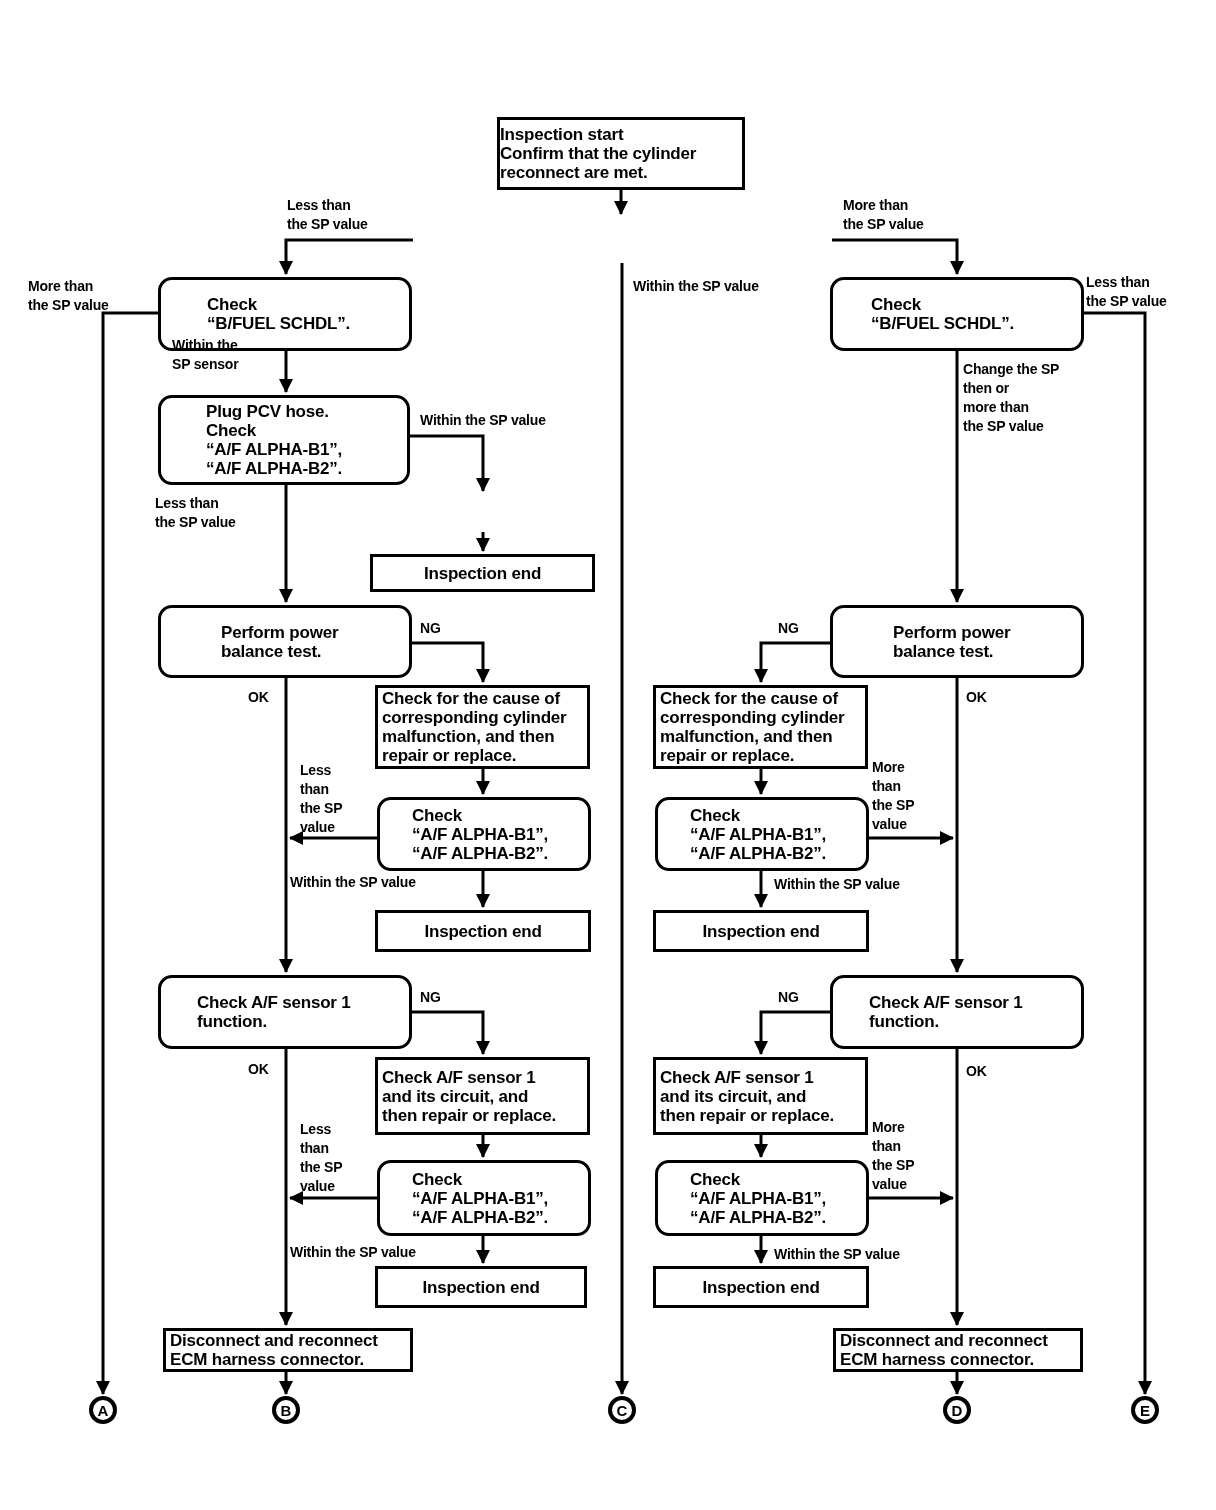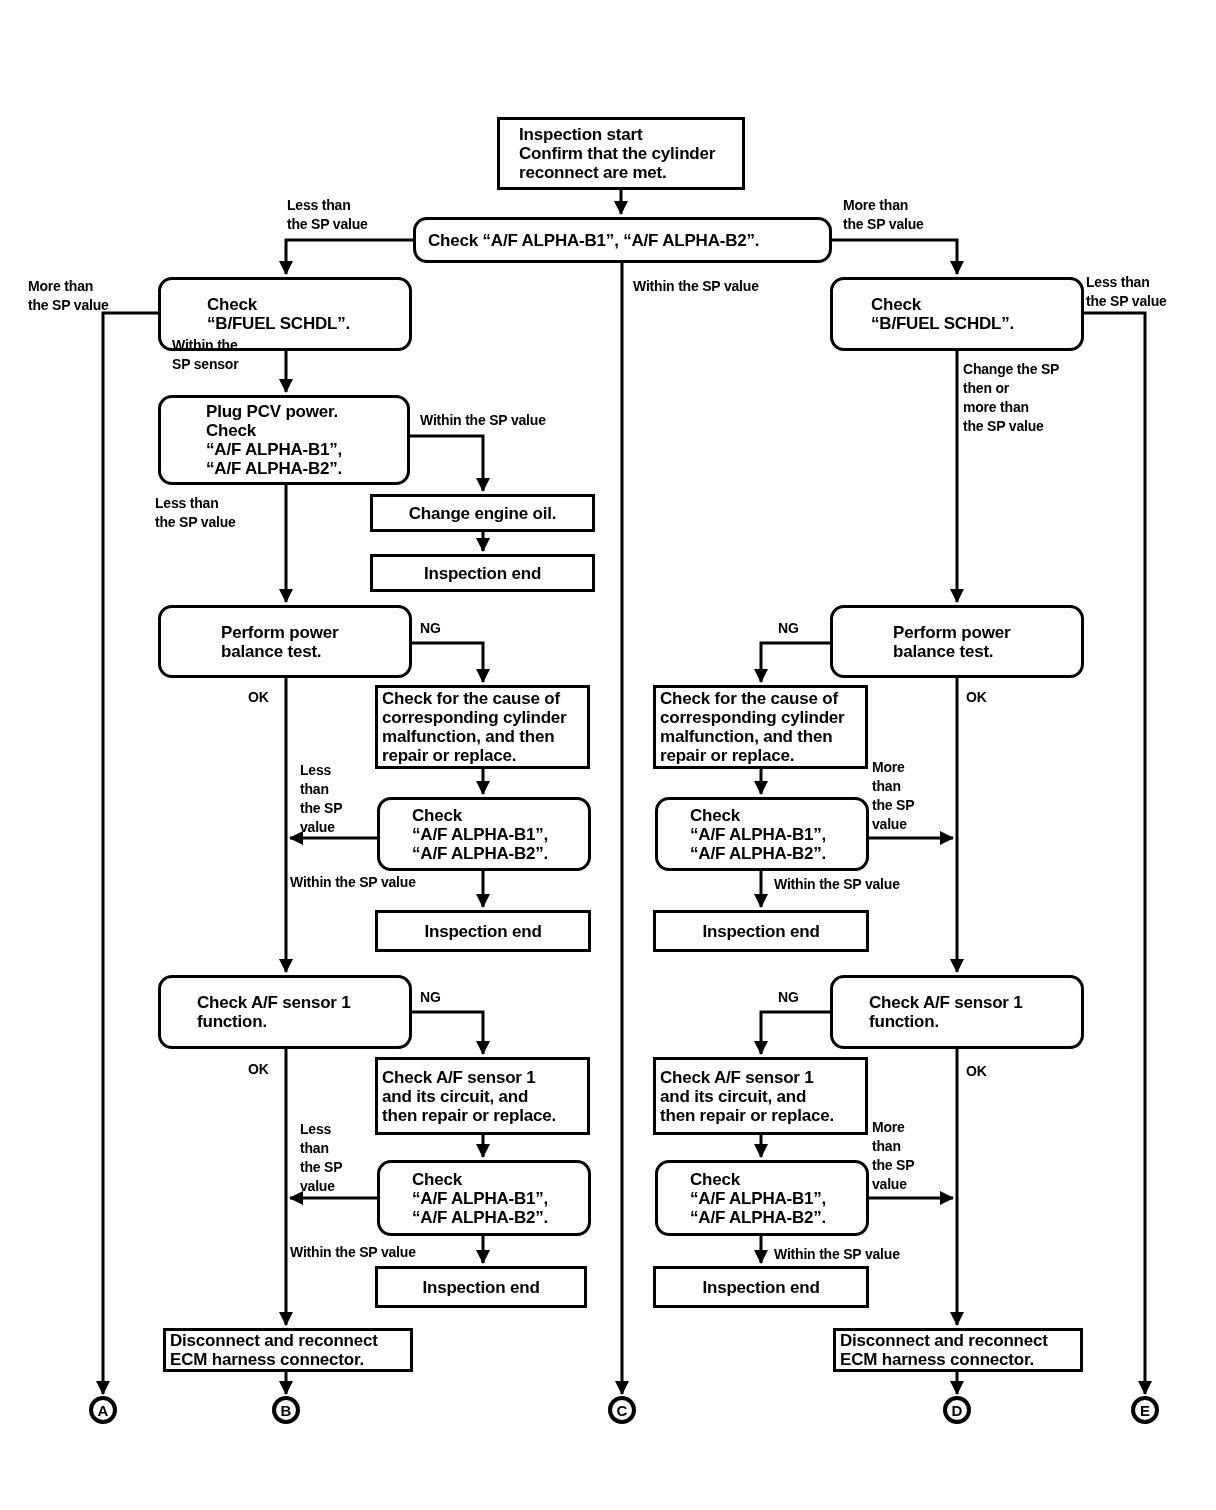--- a/index.html
+++ b/index.html
@@ -84,44 +84,38 @@
       <polyline points="869,838 953,838" marker-end="url(#arrow)" stroke="#000000"></polyline>
       <polyline points="761,871 761,907" marker-end="url(#arrow)" stroke="#000000"></polyline>
       <polyline points="957,678 957,972" marker-end="url(#arrow)" stroke="#000000"></polyline>
       <polyline points="830,1012 761,1012 761,1054" marker-end="url(#arrow)" stroke="#000000"></polyline>
       <polyline points="761,1135 761,1157" marker-end="url(#arrow)" stroke="#000000"></polyline>
       <polyline points="869,1198 953,1198" marker-end="url(#arrow)" stroke="#000000"></polyline>
       <polyline points="761,1236 761,1263" marker-end="url(#arrow)" stroke="#000000"></polyline>
       <polyline points="957,1049 957,1325" marker-end="url(#arrow)" stroke="#000000"></polyline>
       <polyline points="957,1372 957,1394" marker-end="url(#arrow)" stroke="#000000"></polyline>
     </svg>
-<div class="node rect" style="left: 497px; top: 117px; width: 248px; height: 73px; padding-left: 19px;">
+<div class="node rect" style="left: 497px; top: 117px; width: 248px; height: 73px; padding-left: 0;">
       <div>Inspection start</div>
       <div>Confirm that the cylinder</div>
       <div>reconnect are met.</div>
     </div>
-    <div class="node rounded" style="left: 413px; top: 217px; width: 419px; height: 46px; padding-left: 12px;">
-      <div>Check “A/F ALPHA-B1”, “A/F ALPHA-B2”.</div>
-    </div>
     <div class="node rounded" style="left: 158px; top: 277px; width: 254px; height: 74px; padding-left: 46px;">
       <div>Check</div>
       <div>“B/FUEL SCHDL”.</div>
     </div>
     <div class="node rounded" style="left: 830px; top: 277px; width: 254px; height: 74px; padding-left: 38px;">
       <div>Check</div>
       <div>“B/FUEL SCHDL”.</div>
     </div>
     <div class="node rounded" style="left: 158px; top: 395px; width: 252px; height: 90px; padding-left: 45px;">
-      <div>Plug PCV power.</div>
-      <div>Check</div>
-      <div>“A/F ALPHA-B1”,</div>
-      <div>“A/F ALPHA-B2”.</div>
-    </div>
-    <div class="node rect center" style="left: 370px; top: 494px; width: 225px; height: 38px;">
-      <div>Change engine oil.</div>
+      <div>Plug PCV hose.</div>
+      <div>Check</div>
+      <div>“A/F ALPHA-B1”,</div>
+      <div>“A/F ALPHA-B2”.</div>
     </div>
     <div class="node rect center" style="left: 370px; top: 554px; width: 225px; height: 38px;">
       <div>Inspection end</div>
     </div>
     <div class="node rounded" style="left: 158px; top: 605px; width: 254px; height: 73px; padding-left: 60px;">
       <div>Perform power</div>
       <div>balance test.</div>
     </div>
     <div class="node rect" style="left: 375px; top: 685px; width: 215px; height: 84px; padding-left: 4px;">
       <div>Check for the cause of</div>

